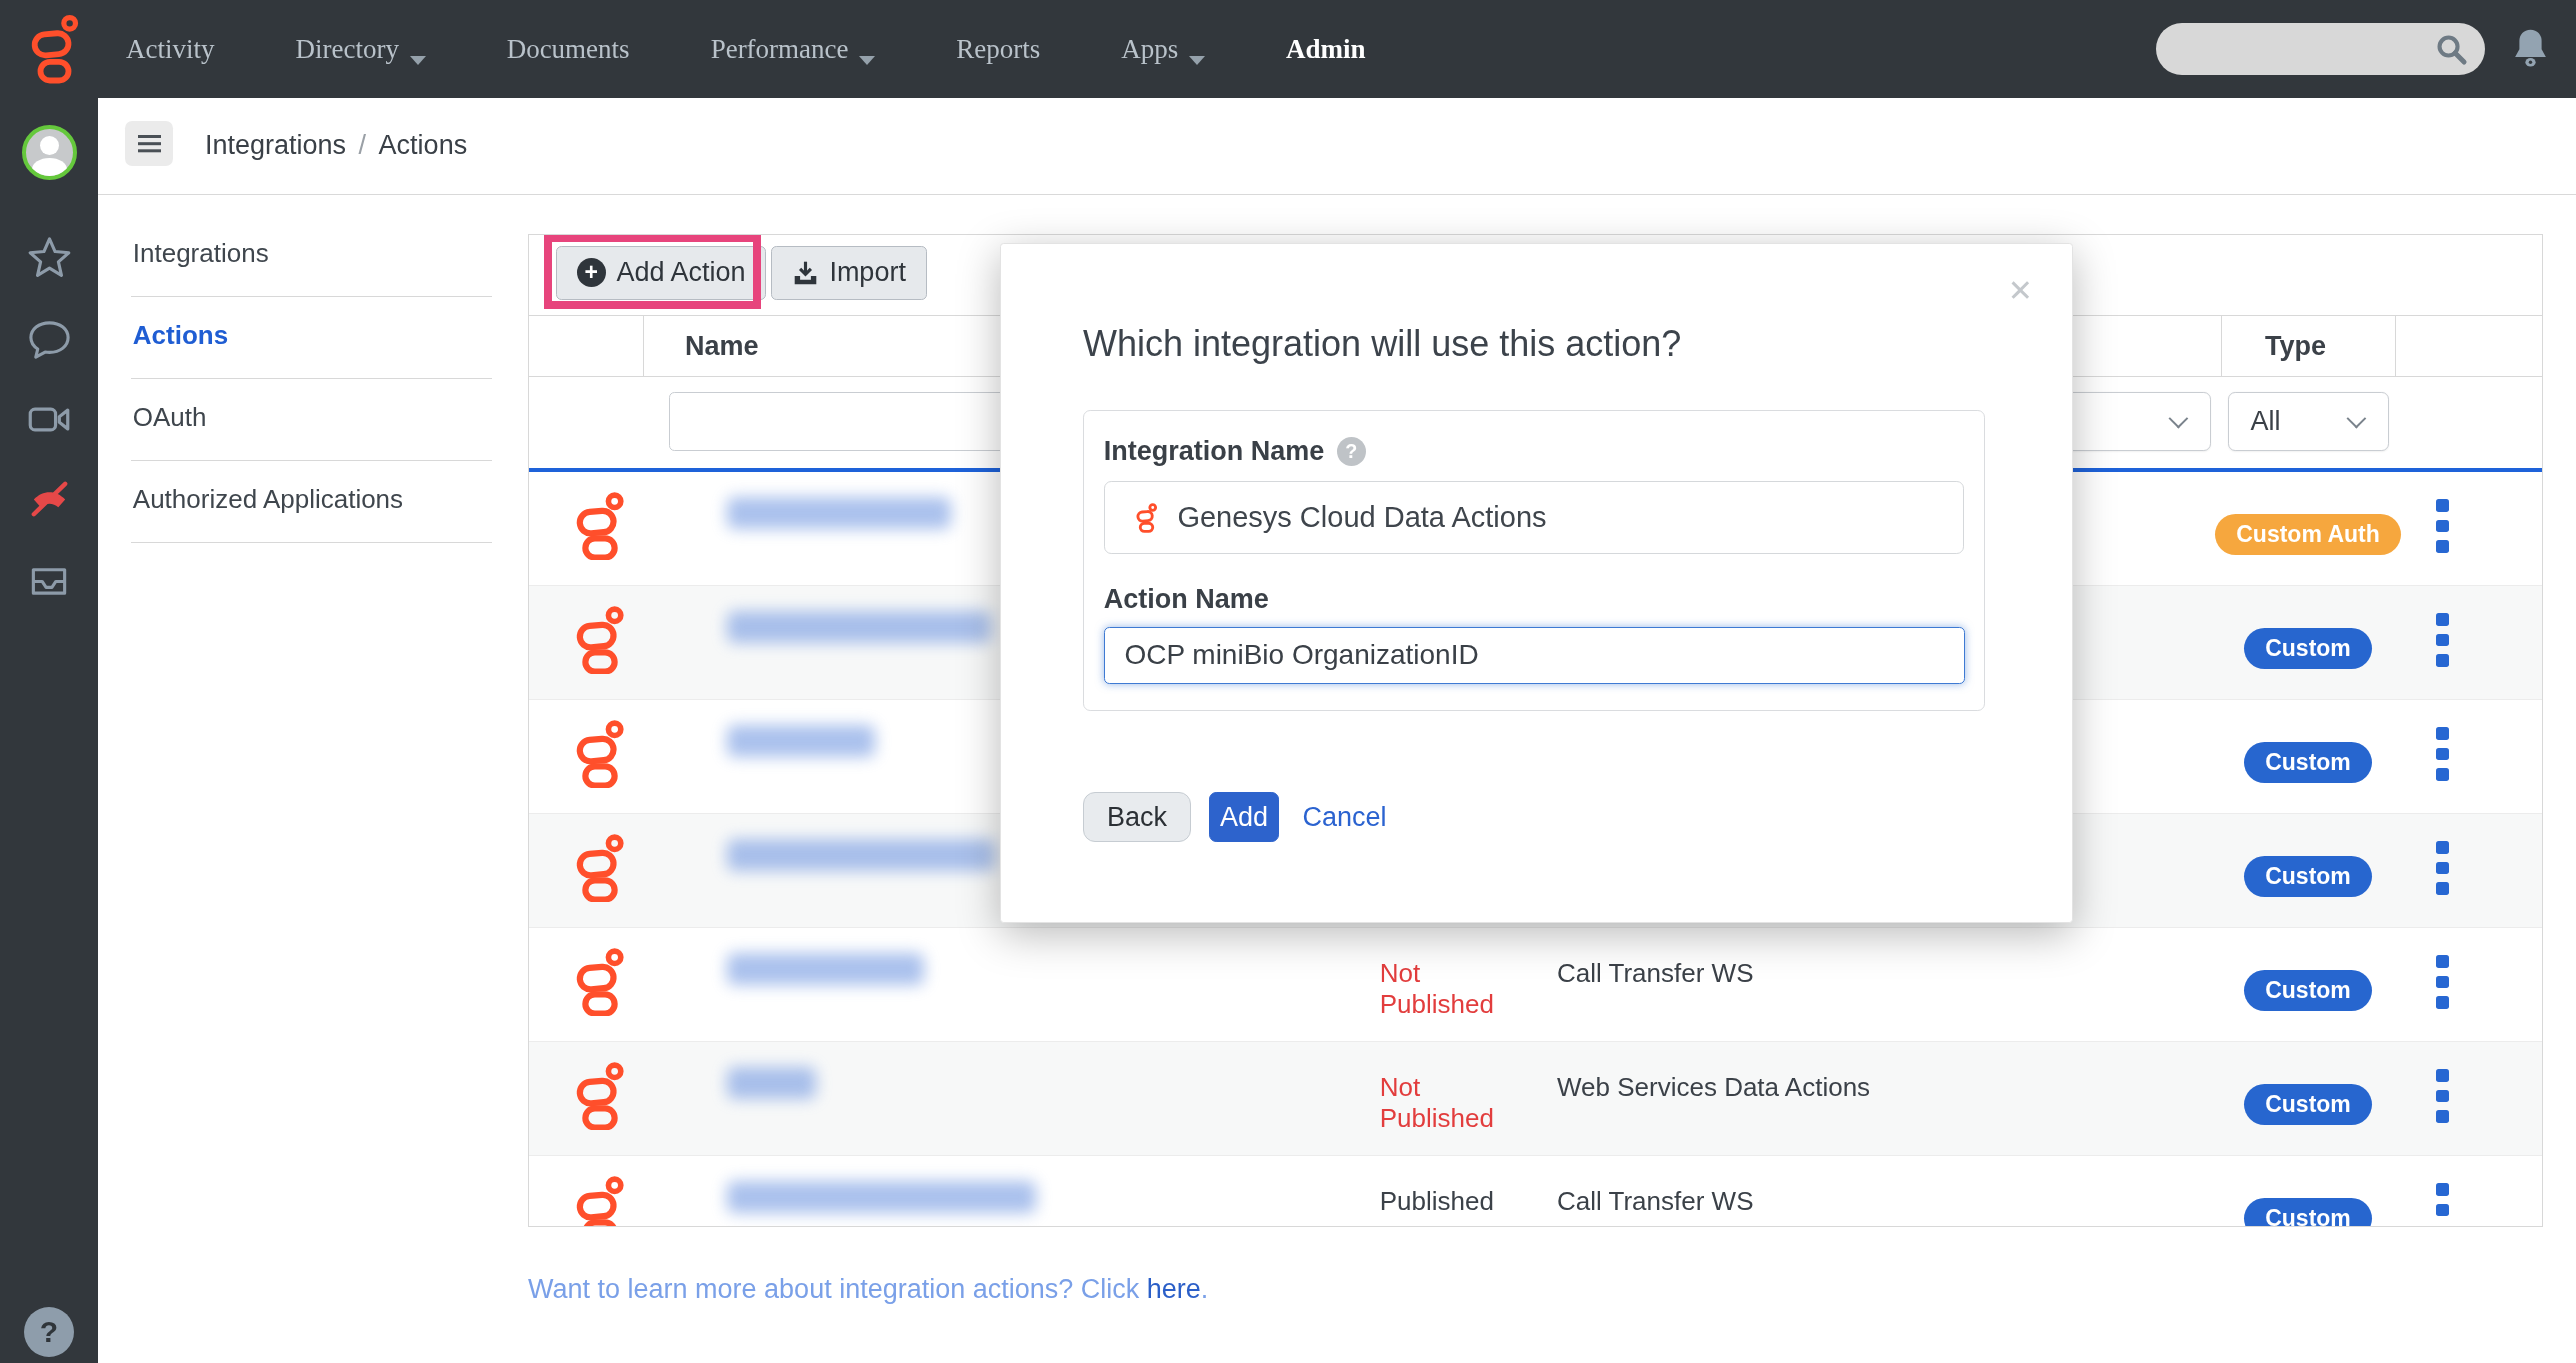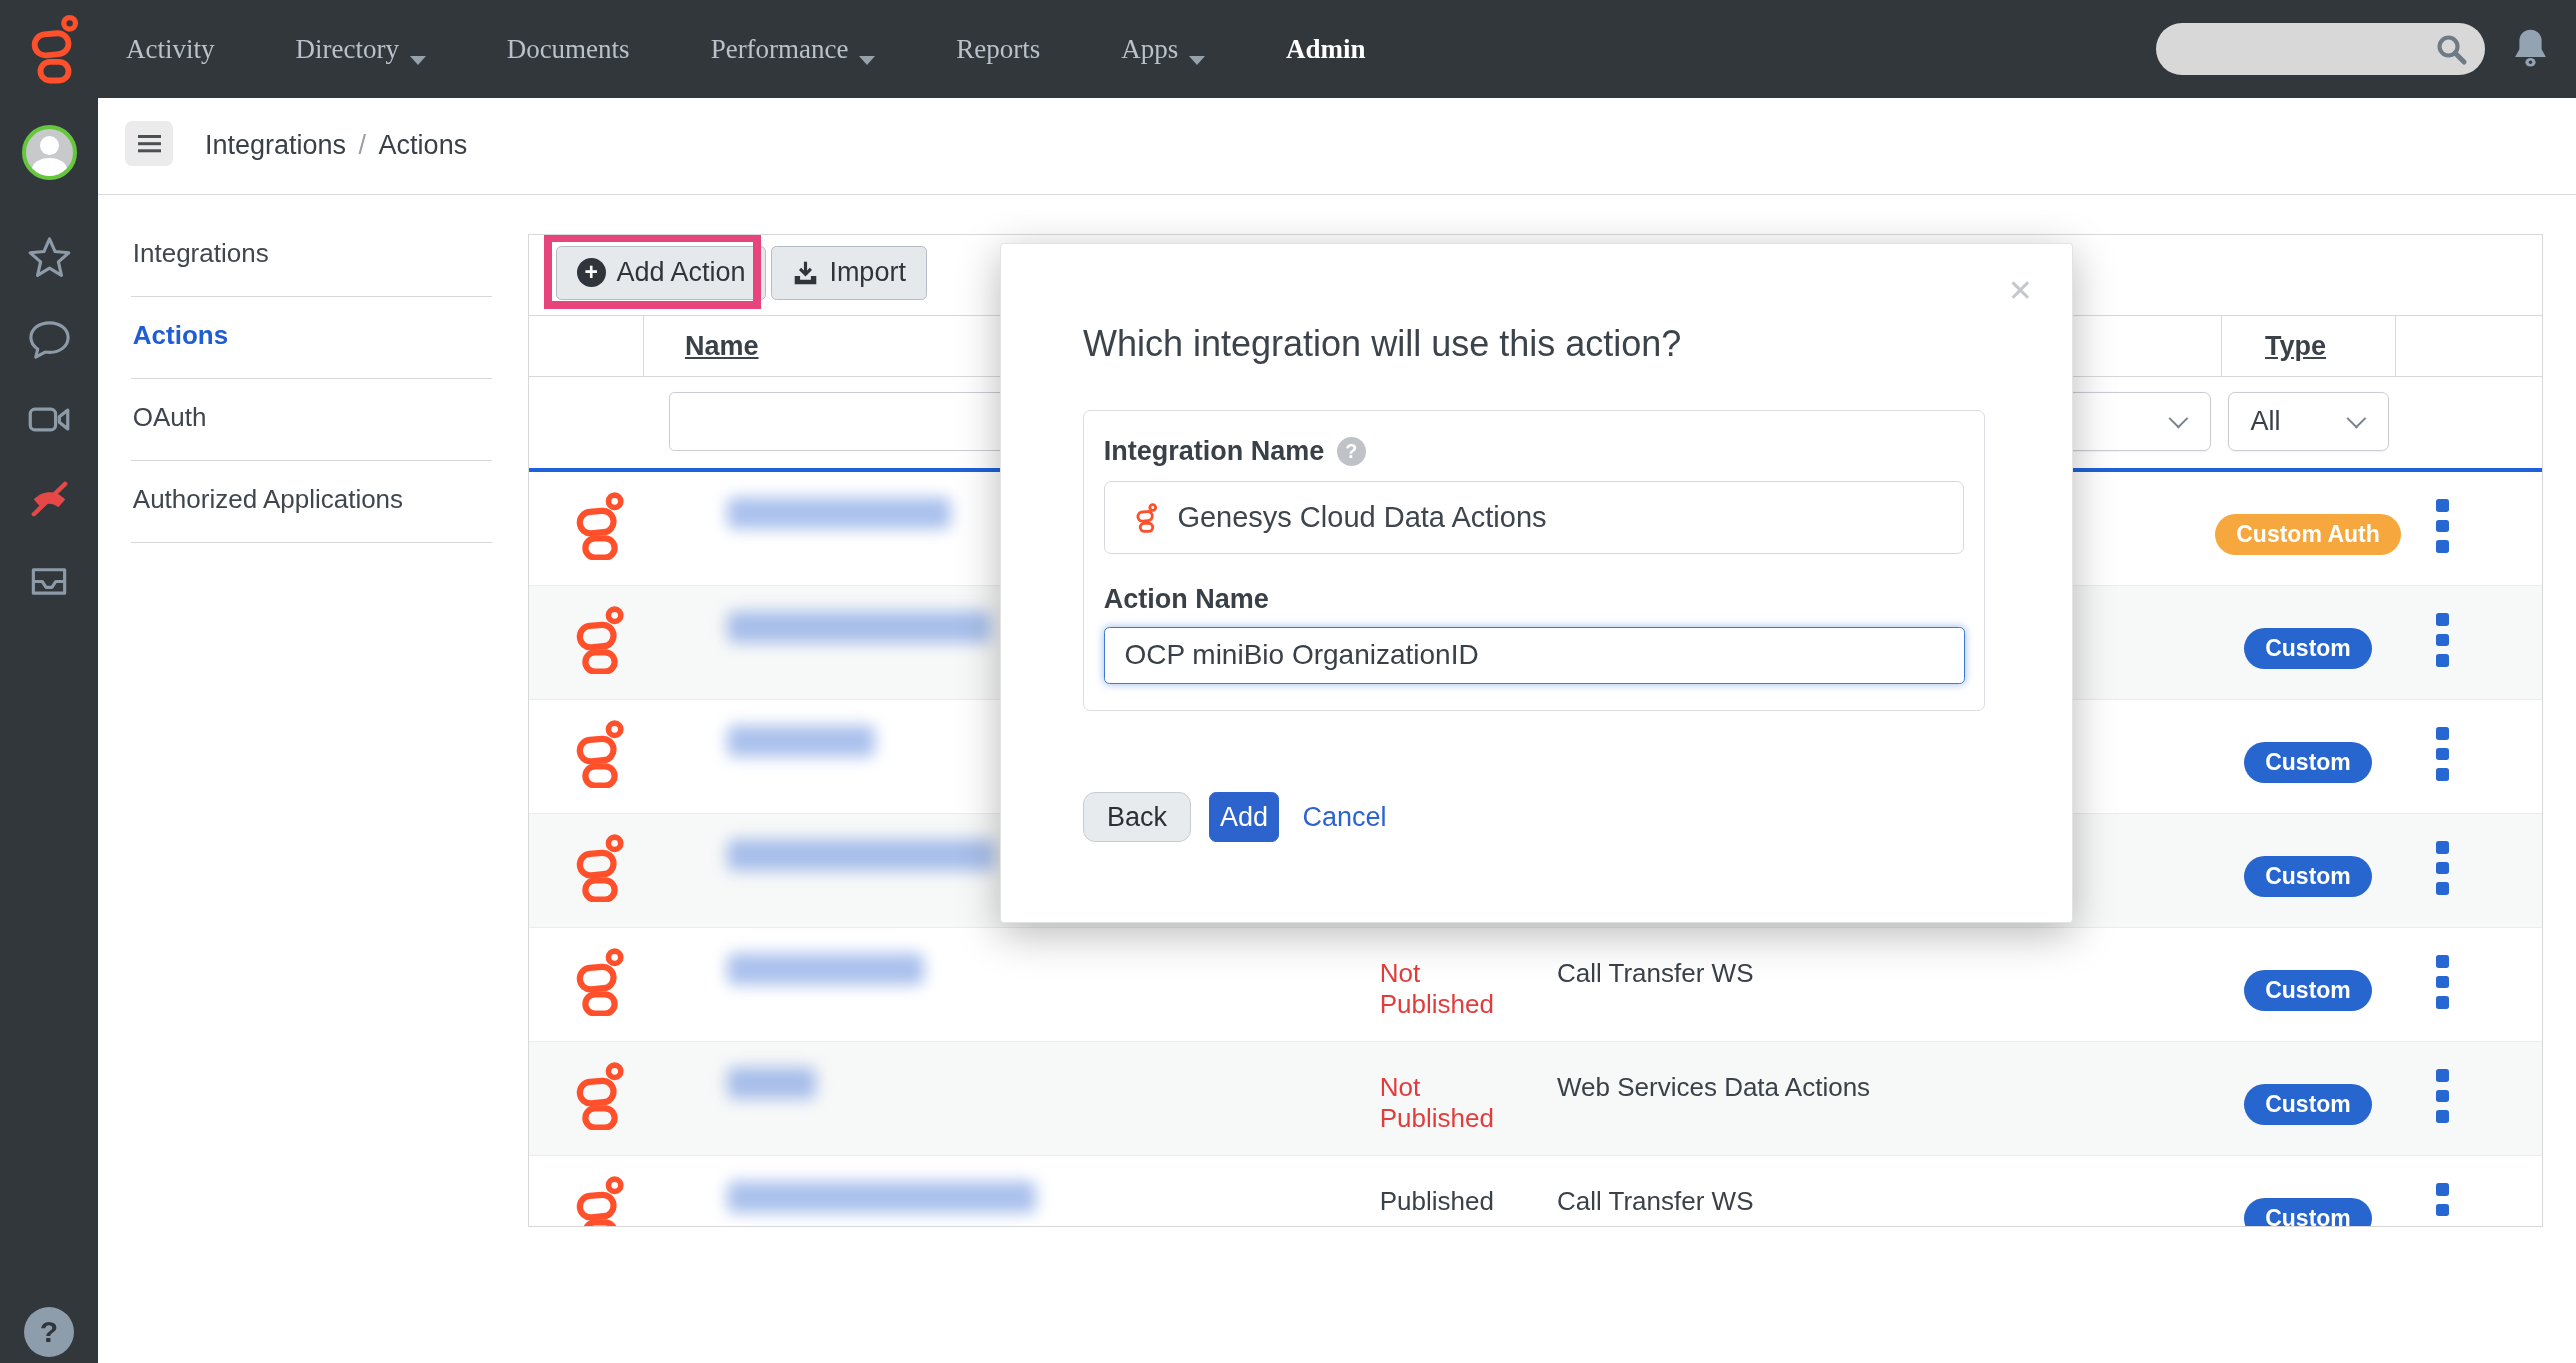--- a/index.html
+++ b/index.html
@@ -40,21 +40,21 @@
   
   .tablewrap { position:absolute; left:528px; top:234px; width:2015px; height:993px; border:0.9px solid #d8d8d8; background:#fff; overflow:hidden; }
   .toolbar { position:relative; height:81px; border-bottom:0.9px solid #d8d8d8; }
   .btn { display:inline-flex; align-items:center; gap:10.7px; height:54px; padding:0 19.7px; background:#e6e9ec; border:0.9px solid #b6bcc3; border-radius:5.4px; font-size:27px; color:#2f353b; cursor:pointer; }
   .add-btn { position:absolute; left:27px; top:10.7px; }
   .import-btn { position:absolute; left:242px; top:10.7px; }
   .plus-circle { width:29px; height:29px; border-radius:50%; background:#2f353b; color:#fff; font-size:23px; font-weight:bold; display:flex; align-items:center; justify-content:center; line-height:1; }
   .annotation { position:absolute; left:15px; top:-0.9px; width:217px; height:75px; border:8px solid #e7447c; z-index:6; pointer-events:none; }
 
   .grid { display:grid; grid-template-columns:114px 717px 179px 682px 174px auto; }
-  .thead { height:61px; border-bottom:0.9px solid #d8d8d8;text-decoration:underline; }
+  .thead { height:61px; border-bottom:0.9px solid #d8d8d8; }
   .th { display:flex; align-items:center; font-size:27px; font-weight:bold; color:#3b4148; border-left:0.9px solid #d8d8d8; }
   .th:first-child { border-left:none; }
   .th.name { padding-left:41px; }
   .th.type { padding-left:43px; }
   .filterrow { height:91px; position:relative; }
   .filter-input { position:absolute; left:140px; top:15px; width:674px; height:59px; border:0.9px solid #c9cdd2; border-radius:5.4px; background:#fff; font-size:25px; padding:0 18px; color:#3d444b; }
   .selbox { position:absolute; top:15px; height:59px; border:0.9px solid #c9cdd2; border-radius:7.2px; background:#fff; display:flex; align-items:center; padding:0 21.5px; font-size:27px; color:#3b4148; cursor:pointer; box-shadow:0 0.9px 1.8px rgba(0,0,0,.06); }
   .selbox .chev { margin-left:auto; width:14.3px; height:14.3px; border-left:2.7px solid #7a838c; border-bottom:2.7px solid #7a838c; transform:rotate(-45deg) translateY(-3.6px); }
   .sel-integration { left:1033px; width:649px; }
   .sel-type { left:1699px; width:161px; }
@@ -400,20 +400,23 @@
           <div>
             <div class="kebab">
               <i></i>
               <i></i>
             </div>
           </div>
         </div>
       </div>
   </div>
 
+  <div class="footlink">
+    <span>Want to learn more about integration actions? Click </span><a>here</a><span>.</span>
+  </div>
 
   <div class="modal">
     <div class="modal-x">✕</div>
     <div class="modal-title">Which integration will use this action?</div>
     <div class="panel">
       <div class="field-label">
         <span>Integration Name</span>
         <span class="qmark">?</span>
       </div>
       <div class="intsel">

